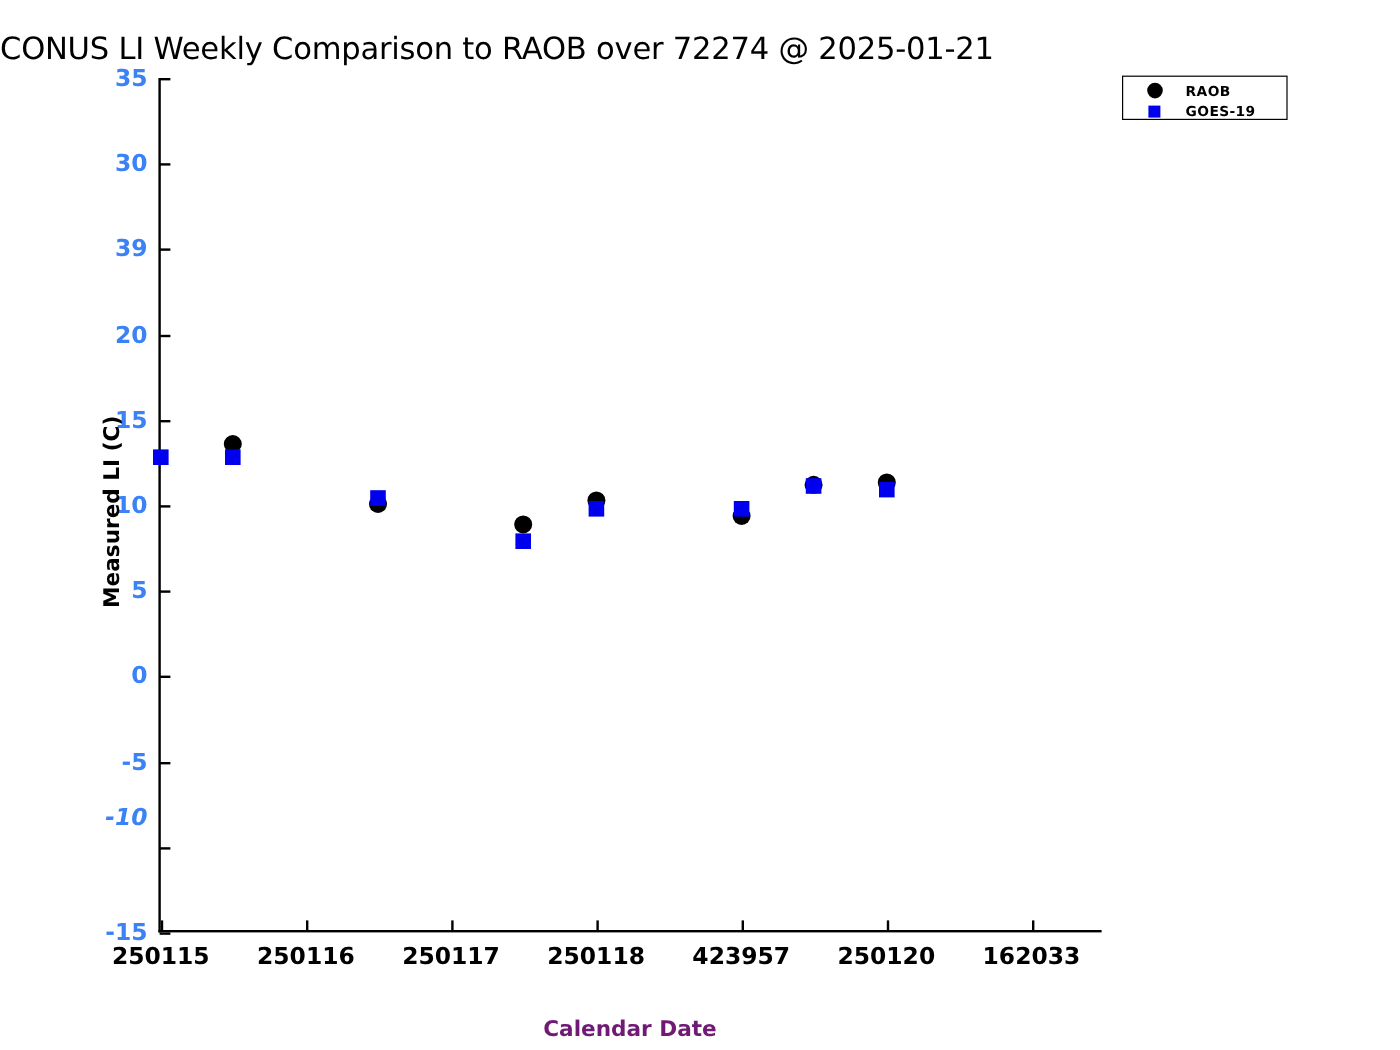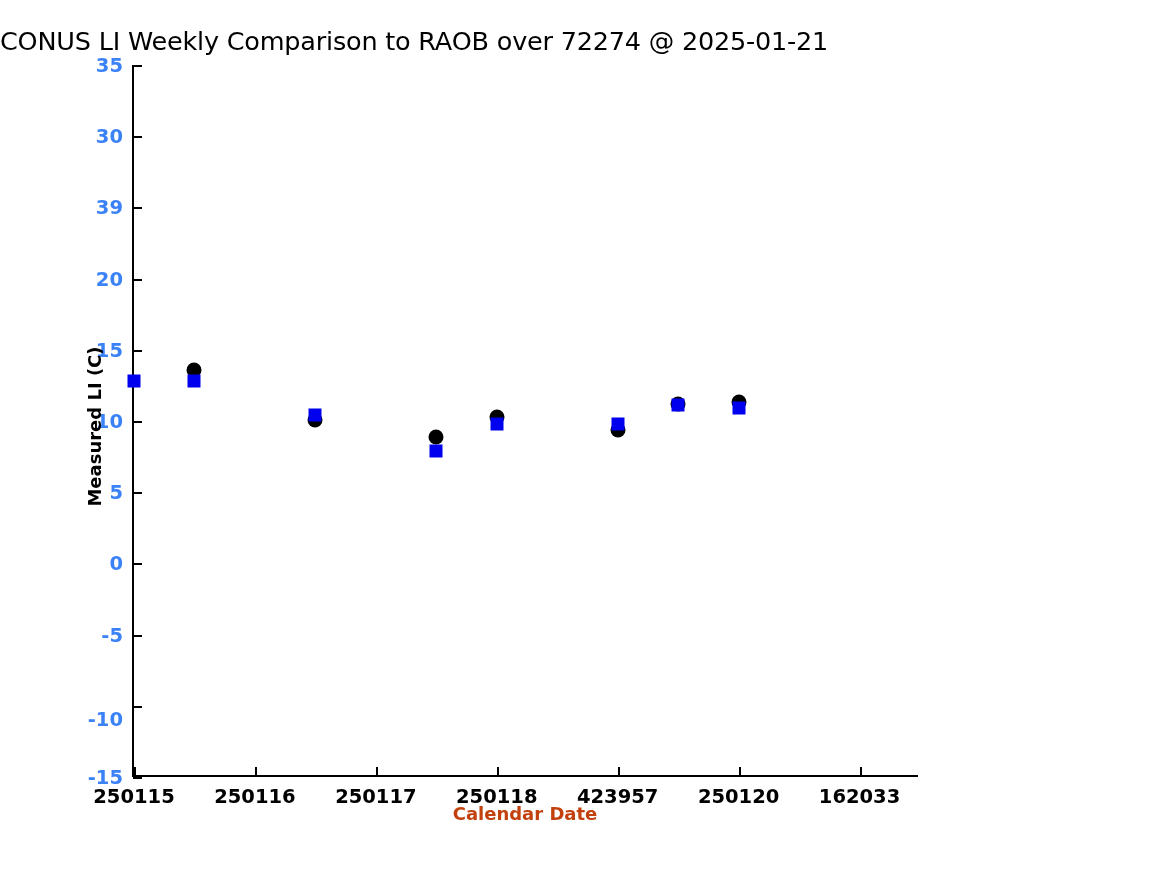--- a/index.html
+++ b/index.html
@@ -70,26 +70,26 @@
     transform: translateX(-50%);
     margin-top: 10px;
     font-size: 19.5px;
     font-weight: bold;
     color: #000000;
     white-space: nowrap;
   }
   #xlabel {
     position: absolute;
     left: 132px;
-    top: 803px;
+    top: 847px;
     width: 786px;
     text-align: center;
     font-size: 18px;
     font-weight: bold;
-    color: #c2410c;
+    color: #701a75;
   }
   #ylabel {
     position: absolute;
     left: -16px;
     top: 416px;
     width: 220px;
     text-align: center;
     transform: rotate(-90deg);
     transform-origin: center center;
     font-size: 18px;
@@ -163,21 +163,21 @@
         <div class="ytick-label" style="top: 284.8px;">15</div>
         <div class="tick-y" style="top: 356px;"></div>
         <div class="ytick-label" style="top: 356px;">10</div>
         <div class="tick-y" style="top: 427.2px;"></div>
         <div class="ytick-label" style="top: 427.2px;">5</div>
         <div class="tick-y" style="top: 498.4px;"></div>
         <div class="ytick-label" style="top: 498.4px;">0</div>
         <div class="tick-y" style="top: 569.6px;"></div>
         <div class="ytick-label" style="top: 569.6px;">-5</div>
         <div class="tick-y" style="top: 640.8px;"></div>
-        <div class="ytick-label" style="top: 654px;">-10</div>
+        <div class="ytick-label" style="top: 616px; font-style: italic;">-10</div>
         <div class="tick-y" style="top: 712px;"></div>
         <div class="ytick-label" style="top: 712px;">-15</div>
       </div>
     <div id="x-ticks">
         <div class="tick-x" style="left: 0px;"></div>
         <div class="xtick-label" style="left: 0px;">250115</div>
         <div class="tick-x" style="left: 120.923px;"></div>
         <div class="xtick-label" style="left: 120.923px;">250116</div>
         <div class="tick-x" style="left: 241.846px;"></div>
         <div class="xtick-label" style="left: 241.846px;">250117</div>
@@ -205,14 +205,28 @@
         <div class="pt pt-square" style="left: 362.769px; top: 358.848px; background: rgb(0, 0, 238);"></div>
         <div class="pt pt-square" style="left: 483.692px; top: 358.848px; background: rgb(0, 0, 238);"></div>
         <div class="pt pt-square" style="left: 544.154px; top: 340.336px; background: rgb(0, 0, 238);"></div>
         <div class="pt pt-square" style="left: 604.615px; top: 343.184px; background: rgb(0, 0, 238);"></div>
       </div>
   </div>
 
   <div id="xlabel">Calendar Date</div>
   <div id="ylabel">Measured LI (C)</div>
 
+  <div id="legend">
+      <div class="legend-row" style="top: 3px;">
+        <div class="legend-marker-box">
+          <div class="lm-circle" style="background: rgb(0, 0, 0);"></div>
+        </div>
+        <div class="legend-text">RAOB</div>
+      </div>
+      <div class="legend-row" style="top: 20px;">
+        <div class="legend-marker-box">
+          <div class="lm-square" style="background: rgb(0, 0, 238);"></div>
+        </div>
+        <div class="legend-text">GOES-19</div>
+      </div>
+    </div>
 
 </div>
 
 </body></html>

